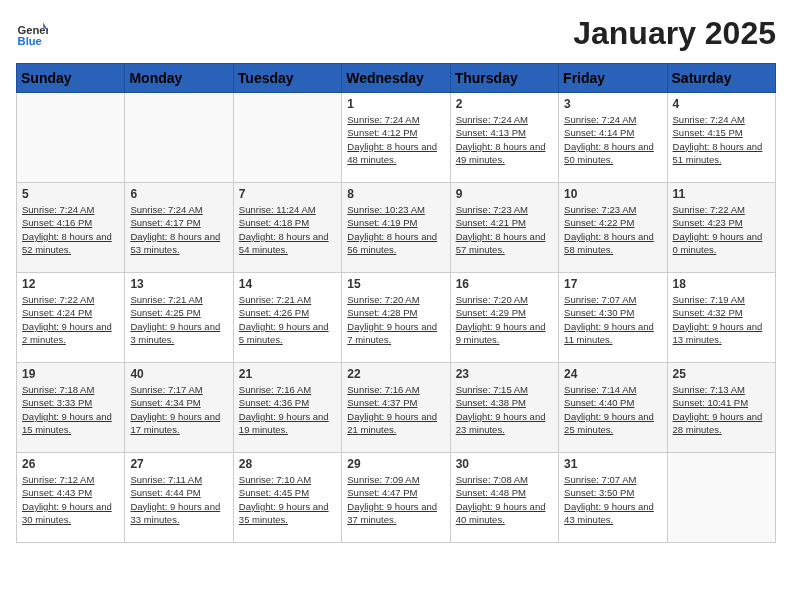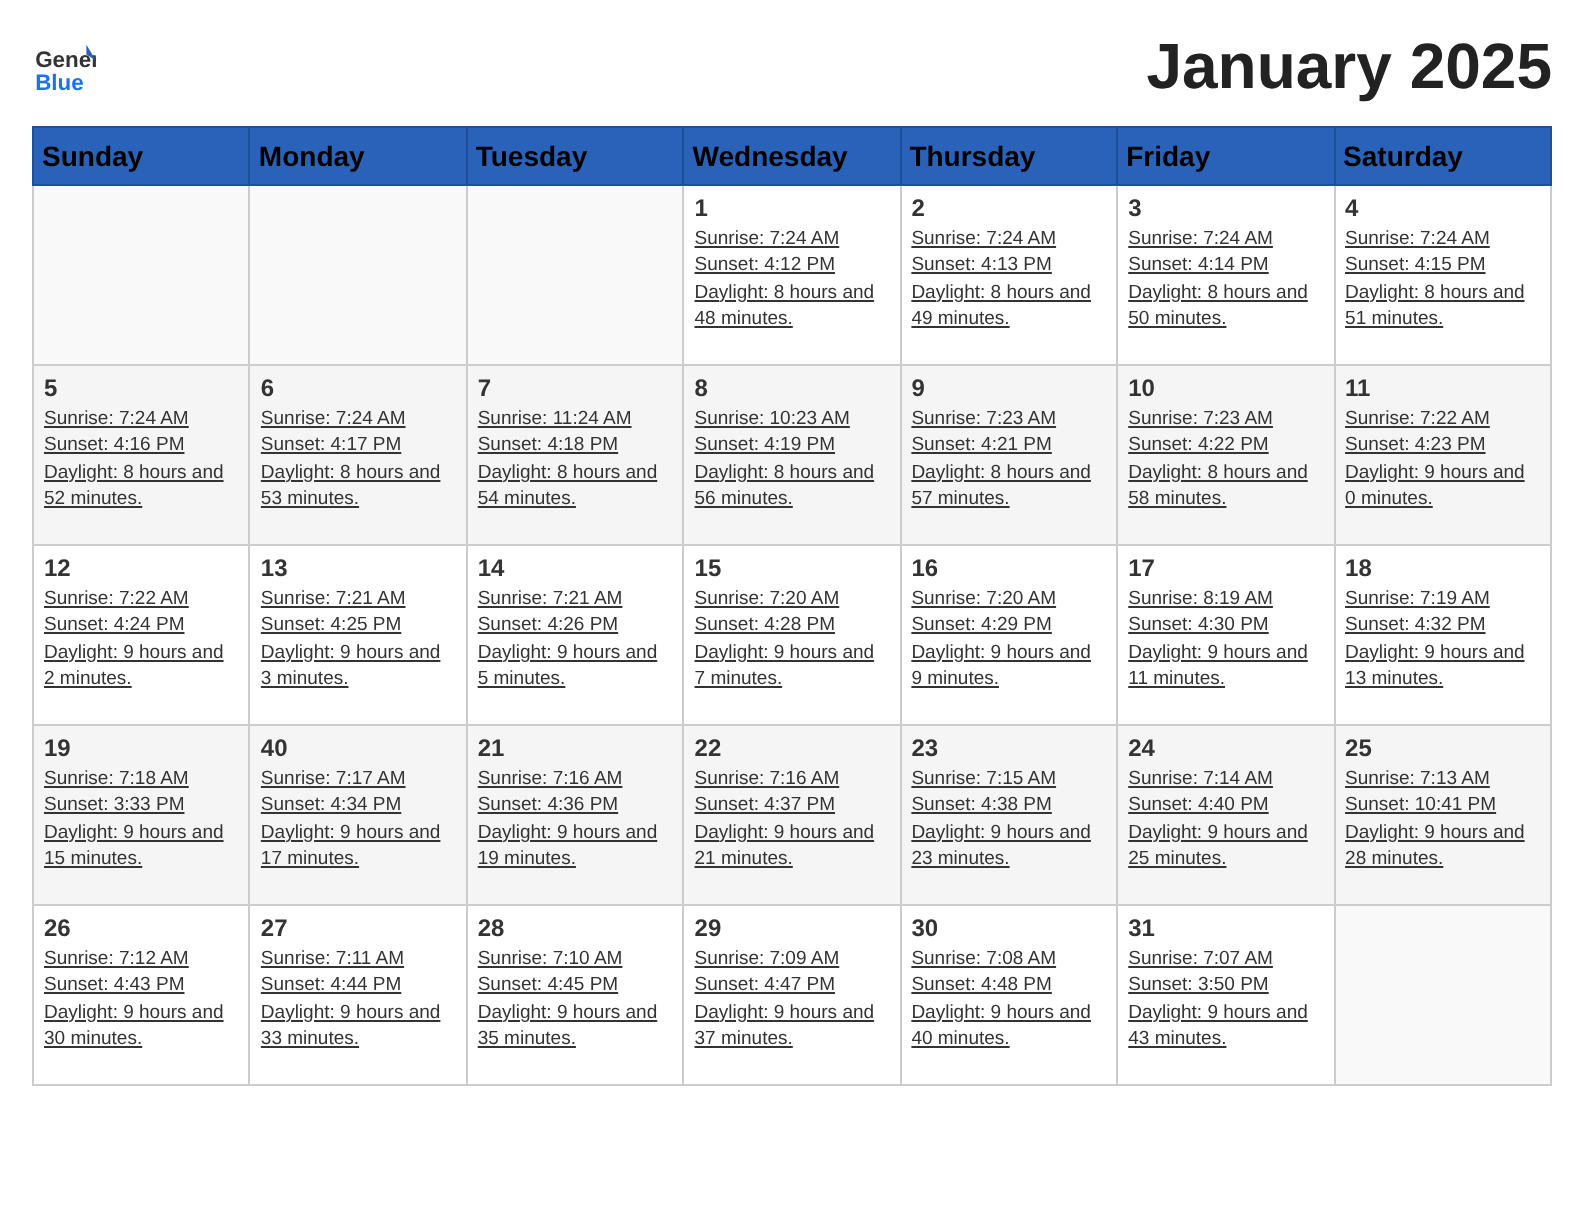--- a/index.html
+++ b/index.html
@@ -224,21 +224,21 @@
         </td>
         <td>
           <span class="day-num">16</span>
           <div class="day-info">Sunrise: 7:20 AM
 Sunset: 4:29 PM
 Daylight: 9 hours
 and 9 minutes.</div>
         </td>
         <td>
           <span class="day-num">17</span>
-          <div class="day-info">Sunrise: 8:19 AM
+          <div class="day-info">Sunrise: 7:07 AM
 Sunset: 4:30 PM
 Daylight: 9 hours
 and 11 minutes.</div>
         </td>
         <td>
           <span class="day-num">18</span>
           <div class="day-info">Sunrise: 7:19 AM
 Sunset: 4:32 PM
 Daylight: 9 hours
 and 13 minutes.</div>

